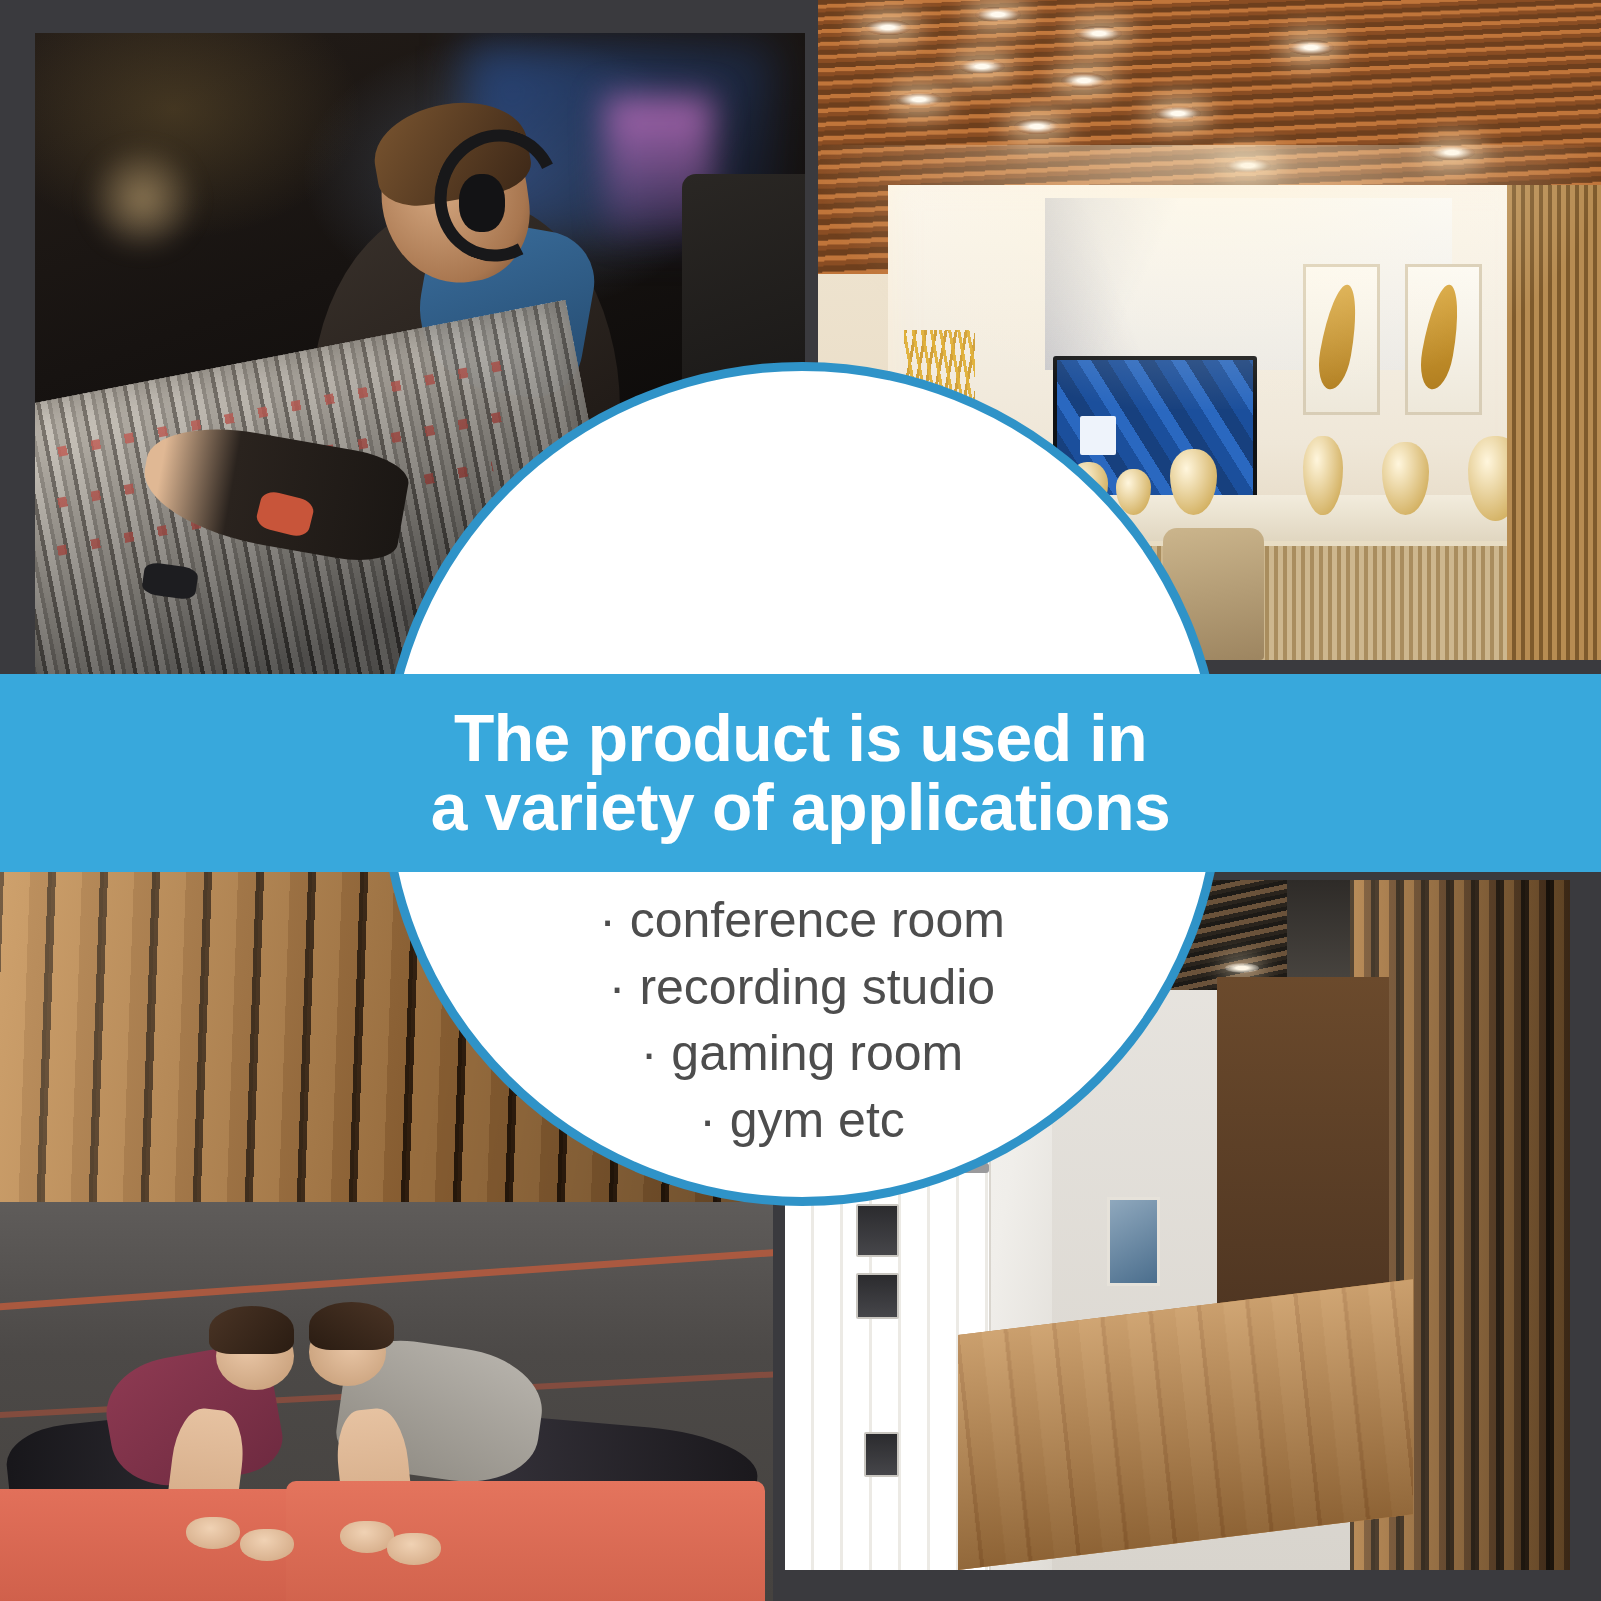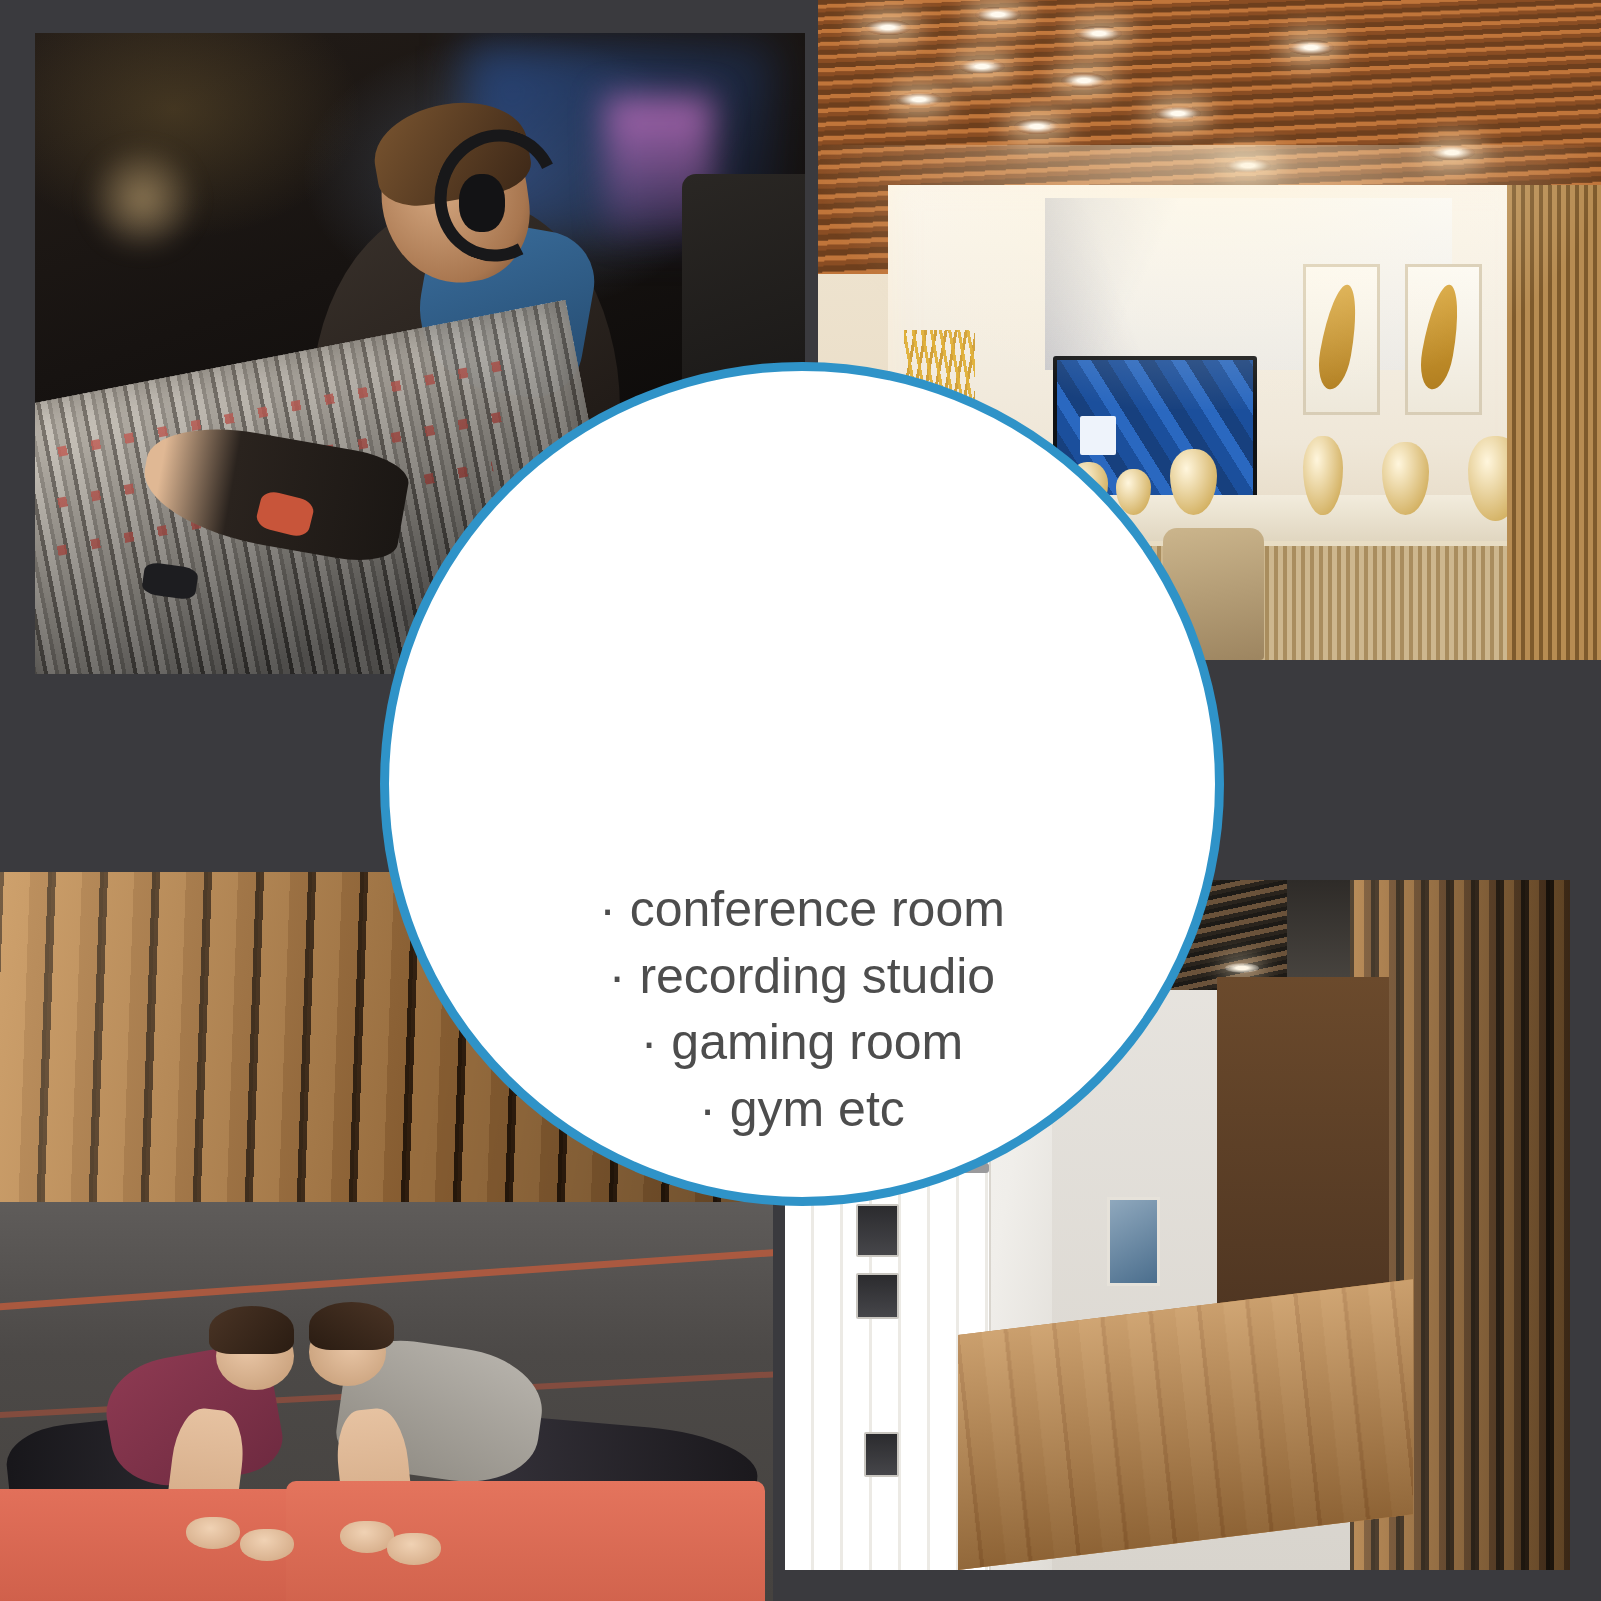--- a/index.html
+++ b/index.html
@@ -453,21 +453,21 @@
   }
   #circle-bottom-text {
     position: absolute;
     left: 380px; top: 872px;
     width: 844px;
     z-index: 40;
     text-align: center;
     color: #4d4d4d;
     font-size: 50px;
     line-height: 1.33;
-    padding-top: 4px;
+    padding-top: 15px;
     box-sizing: border-box;
     white-space: pre-line;
   }
 </style>
 </head>
 <body>
 
 <div id="stage">
 
   <div class="photo" id="photo-studio">
@@ -566,20 +566,24 @@
     <div class="corr-panel" style="left:9%;  top:47%; width:5%; height:7%;"></div>
     <div class="corr-panel" style="left:9%;  top:57%; width:5%; height:6%;"></div>
     <div class="corr-panel" style="left:10%; top:80%; width:4%; height:6%;"></div>
     <div id="corr-art"></div>
     <div id="corr-floor"></div>
     <div id="corr-floor-shade"></div>
   </div>
 
   <div id="circle"></div>
 
+  <div id="banner">
+    <div id="banner-text">The product is used in
+a variety of applications</div>
+  </div>
 
 
   <div id="circle-bottom-text">· conference room
 · recording studio
 · gaming room
 · gym etc</div>
 
 </div>
 
 </body></html>

